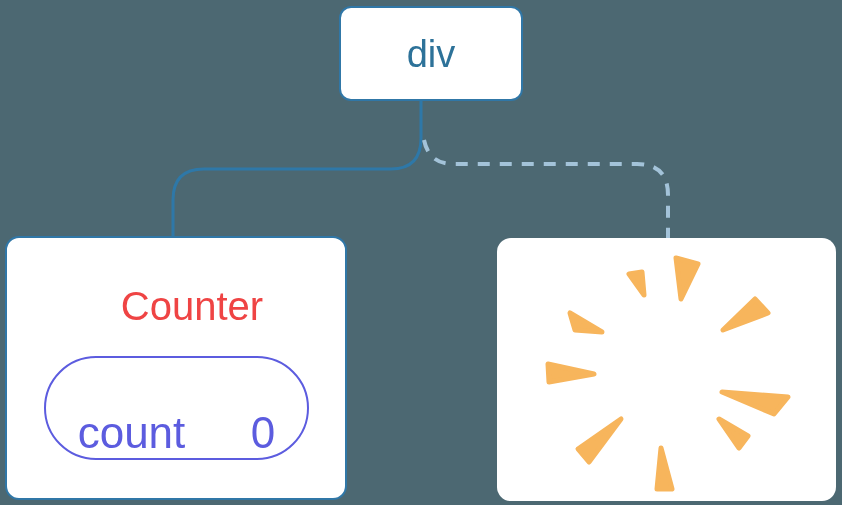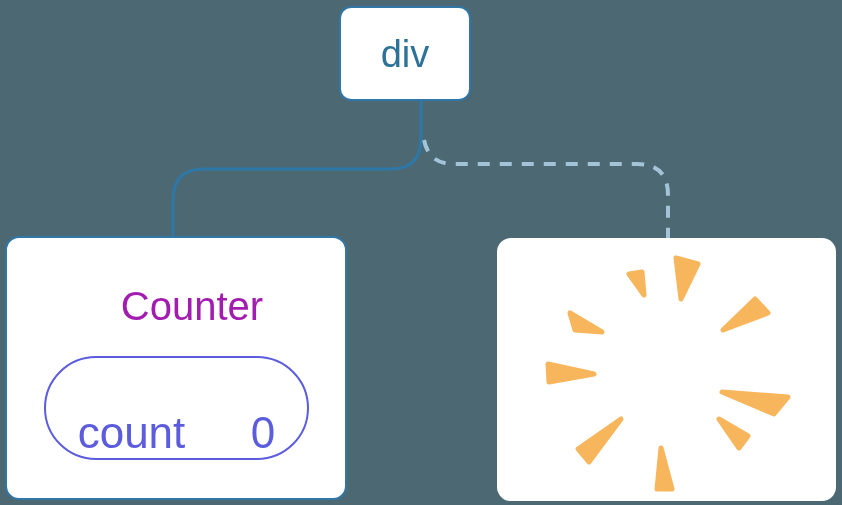--- a/index.html
+++ b/index.html
@@ -22,21 +22,21 @@
 
   .node {
     position: absolute;
     z-index: 2;
     background: #ffffff;
     box-sizing: border-box;
   }
 
   .node-root {
     left: 339px; top: 6px;
-    width: 132px; height: 95px;
+    width: 184px; height: 95px;
     border: 2.5px solid #3077a7;
     border-radius: 12px;
     display: flex;
     align-items: center;
     justify-content: center;
   }
   .node-root .node-label {
     font-size: 38px;
     font-weight: 500;
     color: #2d7299;
@@ -109,21 +109,21 @@
   <svg class="connectors" width="842" height="505" viewBox="0 0 842 505">
     <path d="M421,101 L421,138 Q421,169 391,169 L204,169 Q173,169 173,200 L173,237" fill="none" stroke="#2e78a8" stroke-width="3"></path>
     <path d="M424,140 Q429,164 453,164 L637,164 Q668,164 668,195 L668,240" fill="none" stroke="#a3c3d9" stroke-width="4" stroke-dasharray="12 10"></path>
   </svg>
 
   <div class="node node-root" style="background-color: rgb(255, 255, 255); border-color: rgb(48, 119, 167);">
     <span class="node-label" style="color: rgb(45, 114, 153);">div</span>
   </div>
 
   <div class="node node-counter" style="background-color: rgb(255, 255, 255); border-color: rgb(48, 119, 167);">
-    <div class="component-name" style="color: #a21caf; padding-left: 32px;">Counter</div>
+    <div class="component-name" style="color: #ef4444; padding-left: 32px;">Counter</div>
     <div class="state-badge" style="border-color: rgb(92, 92, 223); align-items: flex-end;">
       <span class="state-key" style="color: rgb(92, 92, 223);">count</span>
       <span class="state-divider" style="background-color: rgb(92, 92, 223);"></span>
       <span class="state-value" style="color: rgb(92, 92, 223);">0</span>
     </div>
   </div>
 
   <div class="node node-destroyed" style="background-color: rgb(255, 255, 255);">
     <svg class="poof" viewBox="0 0 339 263">
       <g stroke-width="5" stroke-linejoin="round">

